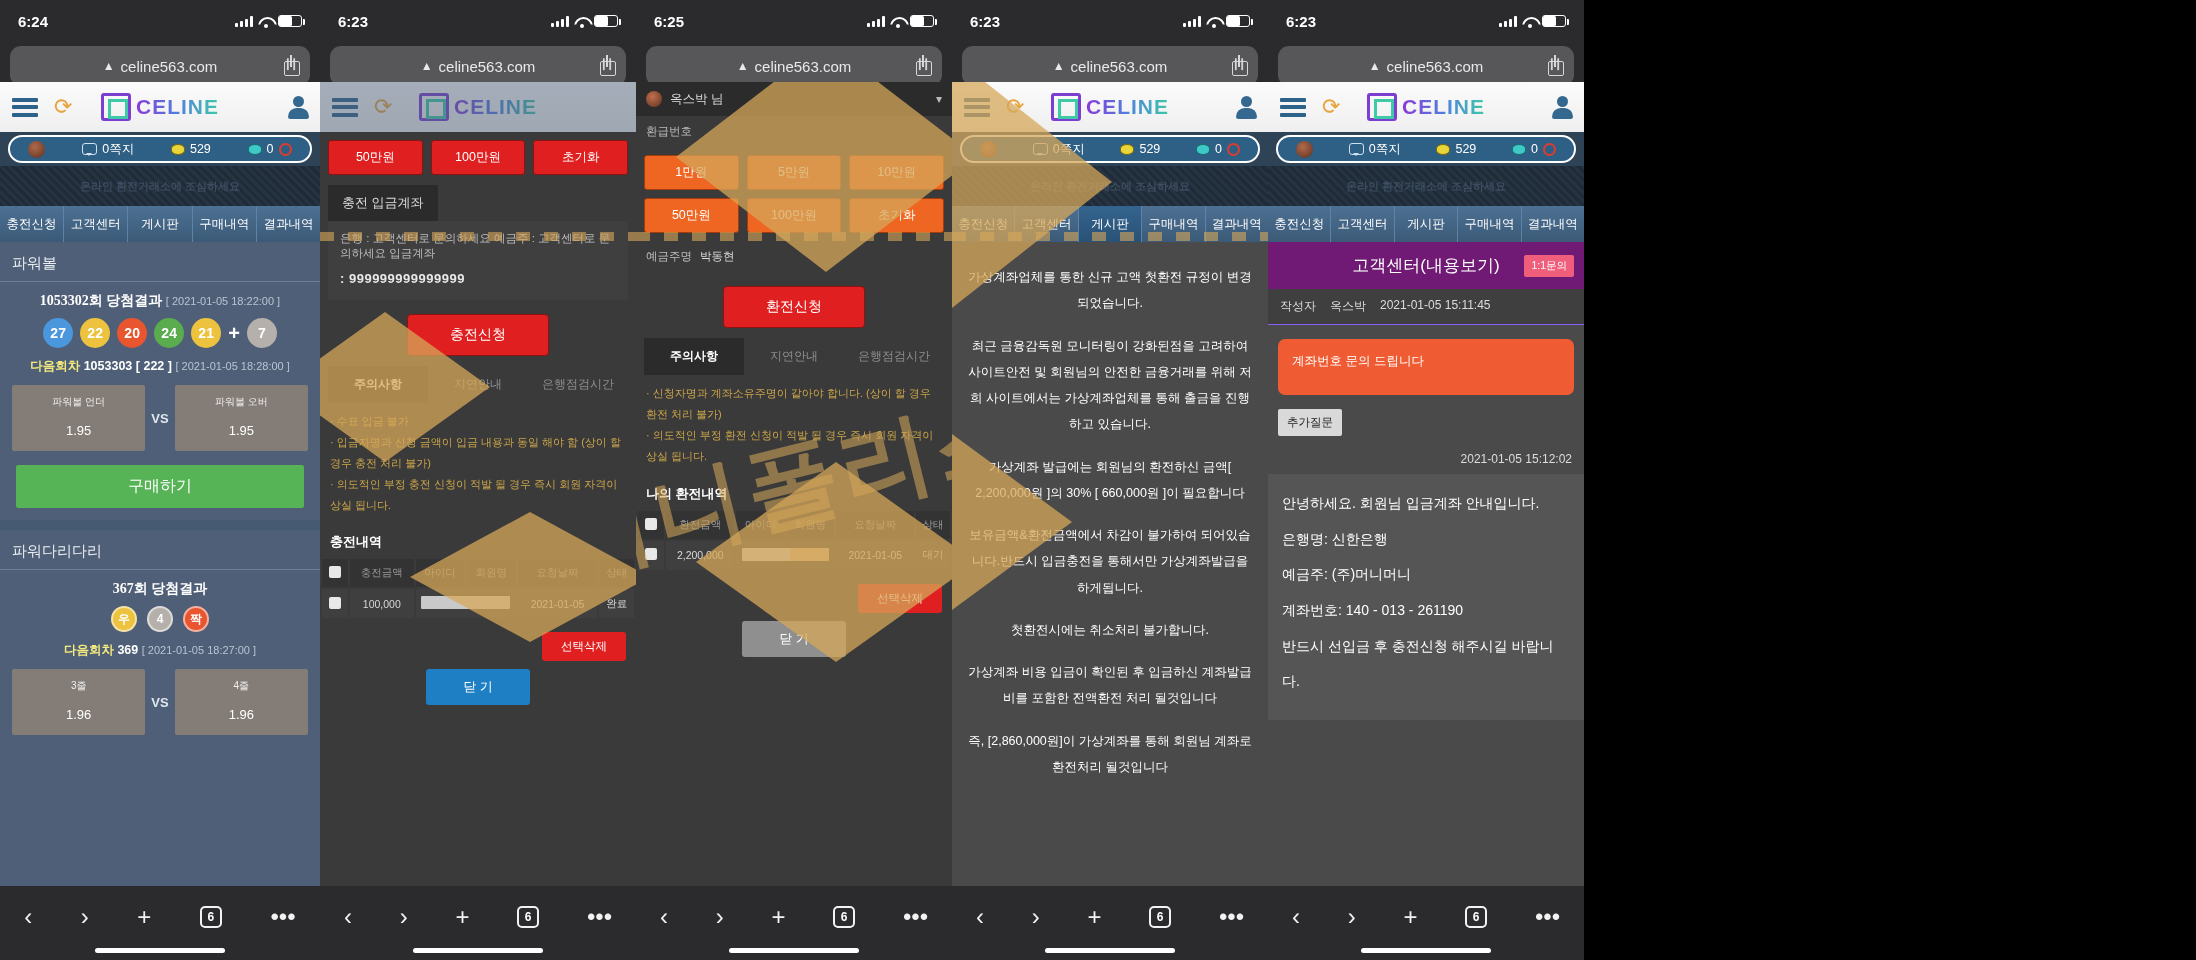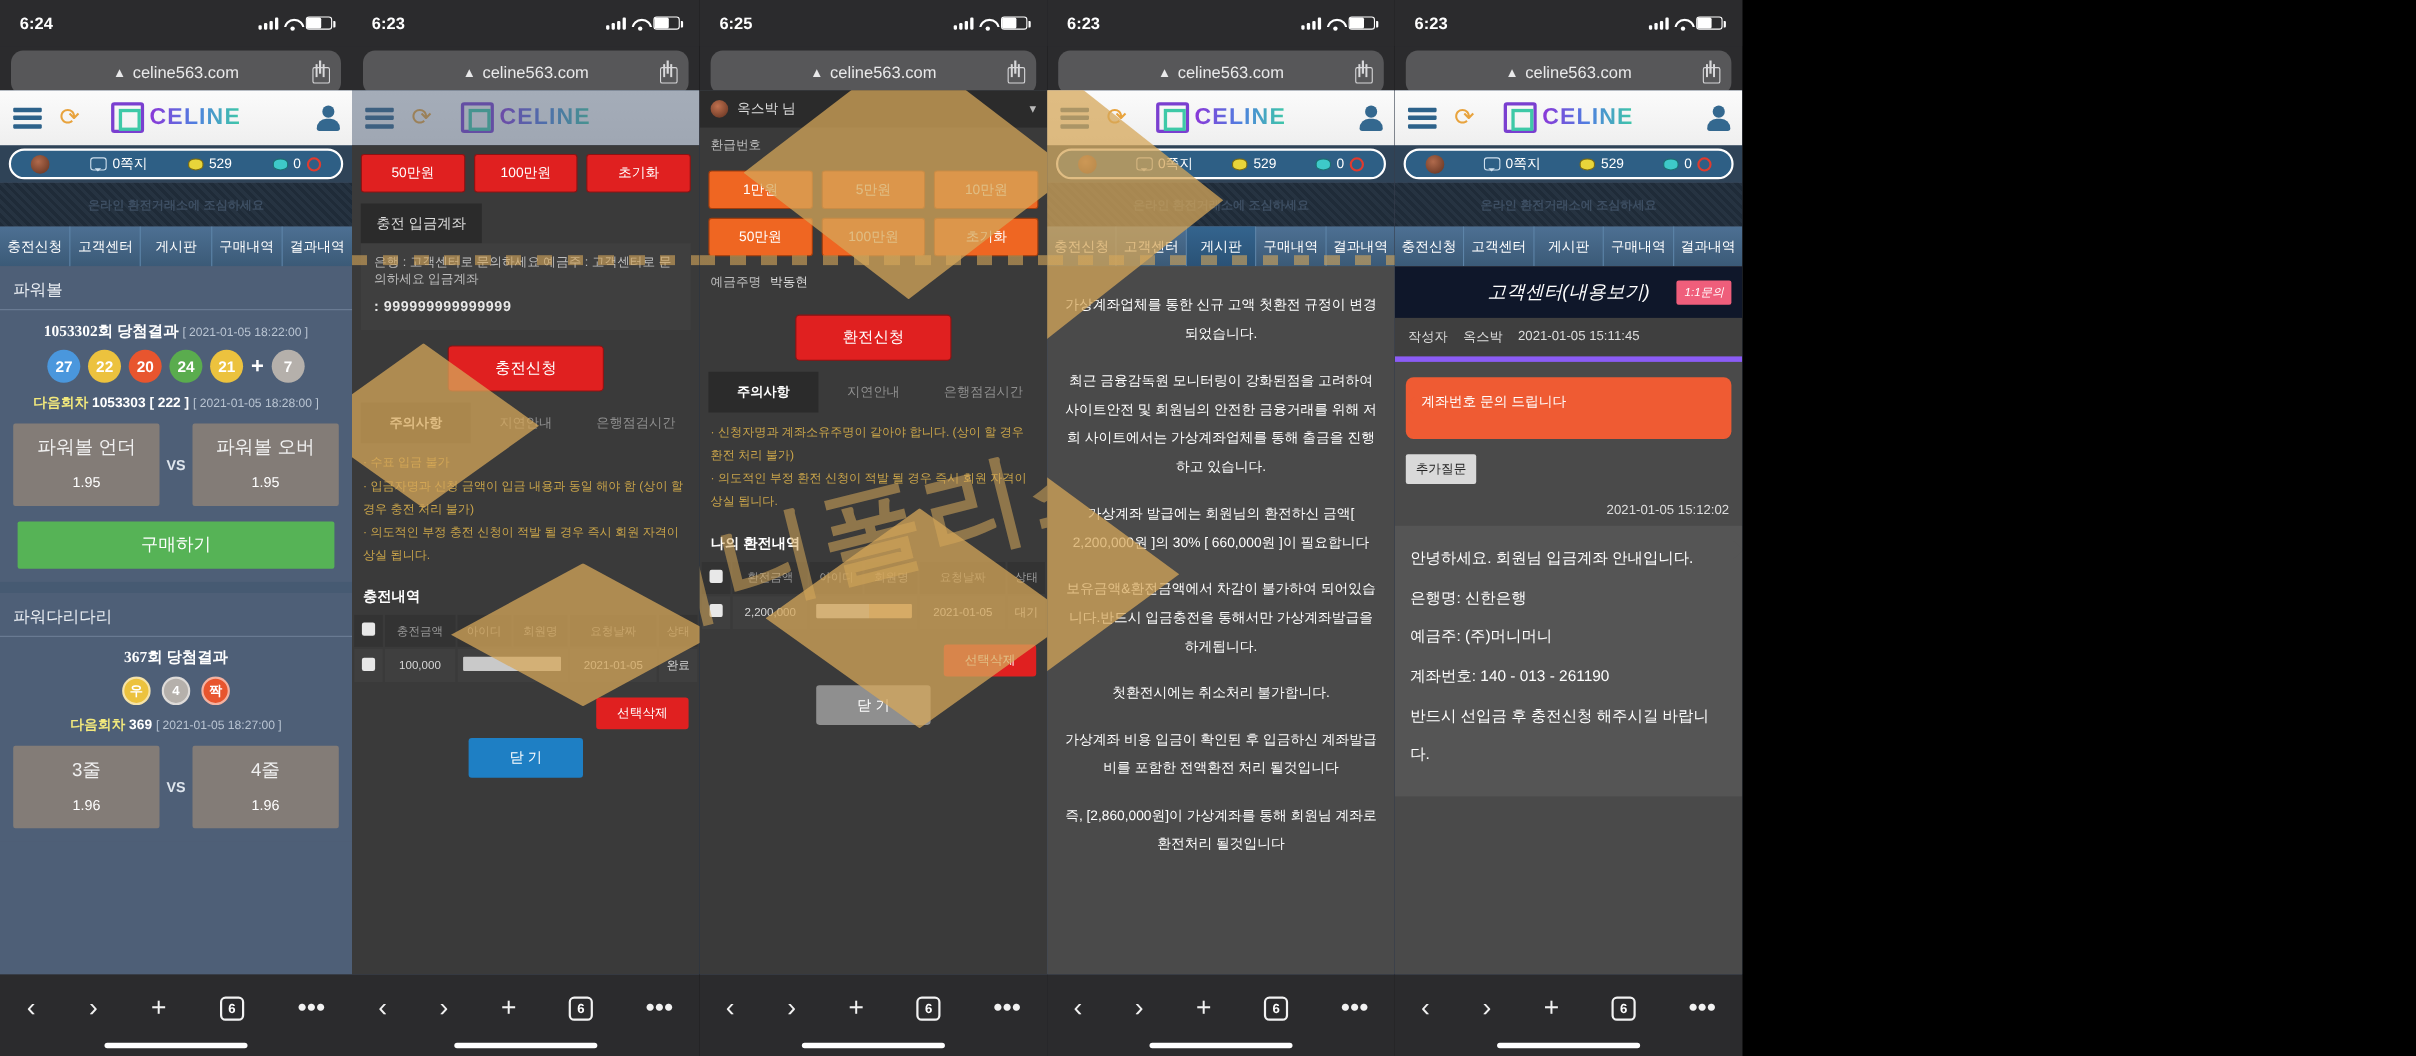--- a/index.html
+++ b/index.html
@@ -90,21 +90,21 @@
   .balls { display:flex; align-items:center; justify-content:center; gap:7px; margin:4px 0 10px; }
   .ball { width:30px;height:30px;border-radius:50%;display:flex;align-items:center;justify-content:center;
           color:#fff;font-size:14px;font-weight:bold;}
   .plus { color:#fff;font-size:20px;font-weight:bold; }
   .g-next { text-align:center;color:#fff;font-size:12.5px;margin-bottom:10px; }
   .g-next .lb{color:#f3e97c;font-weight:bold;}
   .g-next .num{font-weight:bold;}
   .g-next .dt{color:#b9c4d2;font-size:11px;}
   .odds { display:flex; align-items:center; gap:6px; padding:0 4px; }
   .odd { flex:1; background:#837c77; border-radius:2px; text-align:center; padding:10px 2px 12px; }
-  .odd .n{color:#f0f0f0;font-size:17px;display:block;margin-bottom:12px;}
+  .odd .n{color:#f0f0f0;font-size:10px;display:block;margin-bottom:12px;}
   .odd .v{color:#fff;font-size:13px;}
   .vs { color:#dfe6ee;font-size:13px;font-weight:bold; }
   .buy { margin:14px 8px 0; background:#56b356; color:#fff; text-align:center;
          padding:11px 0; font-size:16px; border-radius:2px; }
   .sep { height:10px; background:#465a72; }
 
   .circ { display:flex;align-items:center;justify-content:center;gap:10px;margin:8px 0 10px; }
   .circ .c { width:26px;height:26px;border-radius:50%;display:flex;align-items:center;justify-content:center;
              color:#fff;font-size:12px;font-weight:bold;border:2px solid rgba(255,255,255,.55);}
 
@@ -154,25 +154,25 @@
       background-position:0 150px,0 410px,0 470px; }
   .wm-diamond{ position:absolute; z-index:38; pointer-events:none;
       background:rgba(214,167,90,.75); clip-path:polygon(50% 0,100% 50%,50% 100%,0 50%); }
 
   
   .notice { position:absolute; inset:0; background:#4a4a4a; color:#fff; font-size:12.5px;
             line-height:2.1; text-align:center; padding:22px 14px; }
   .notice p { margin-bottom:16px; }
 
   
-  .cs-hd { background:#0f172a; display:flex; align-items:center; justify-content:center;
-           padding:12px 0; position:relative;font-style:italic; }
+  .cs-hd { background:#701a75; display:flex; align-items:center; justify-content:center;
+           padding:12px 0; position:relative; }
   .cs-hd .t { color:#fff; font-size:17px; }
   .cs-hd .b { position:absolute; right:10px; background:#ef5e7b; color:#fff; font-size:10.5px; padding:4px 7px; border-radius:2px;}
-  .cs-meta { background:#3f3f3f; color:#ddd; font-size:12px; padding:9px 12px; display:flex; gap:14px; border-bottom:5px solid #8b5cf6;}
+  .cs-meta { background:#3f3f3f; color:#ddd; font-size:12px; padding:9px 12px; display:flex; gap:14px; border-bottom:1px solid #8b5cf6;}
   .bubble { position:relative; margin:14px 10px; background:#ef5b33; color:#fff; font-size:12.5px;
             padding:14px 14px; border-radius:7px; min-height:56px; }
   .bubble::after{content:"";position:absolute;left:-8px;top:18px;border:8px solid transparent;border-right-color:#ef5b33;}
   .addq { display:inline-block; margin:0 10px; background:#d9d9d9; color:#222; font-size:11.5px; padding:6px 9px; border-radius:2px;}
   .ts { color:#ddd; font-size:12px; text-align:right; padding:16px 12px 8px;}
   .answer { background:#555; color:#fff; font-size:14px; line-height:2.55; padding:12px 14px 20px; position:relative;}
   .answer::after{content:"";position:absolute;right:-8px;top:14px;border:8px solid transparent;border-left-color:#555;}
 </style>
 </head>
 <body>

